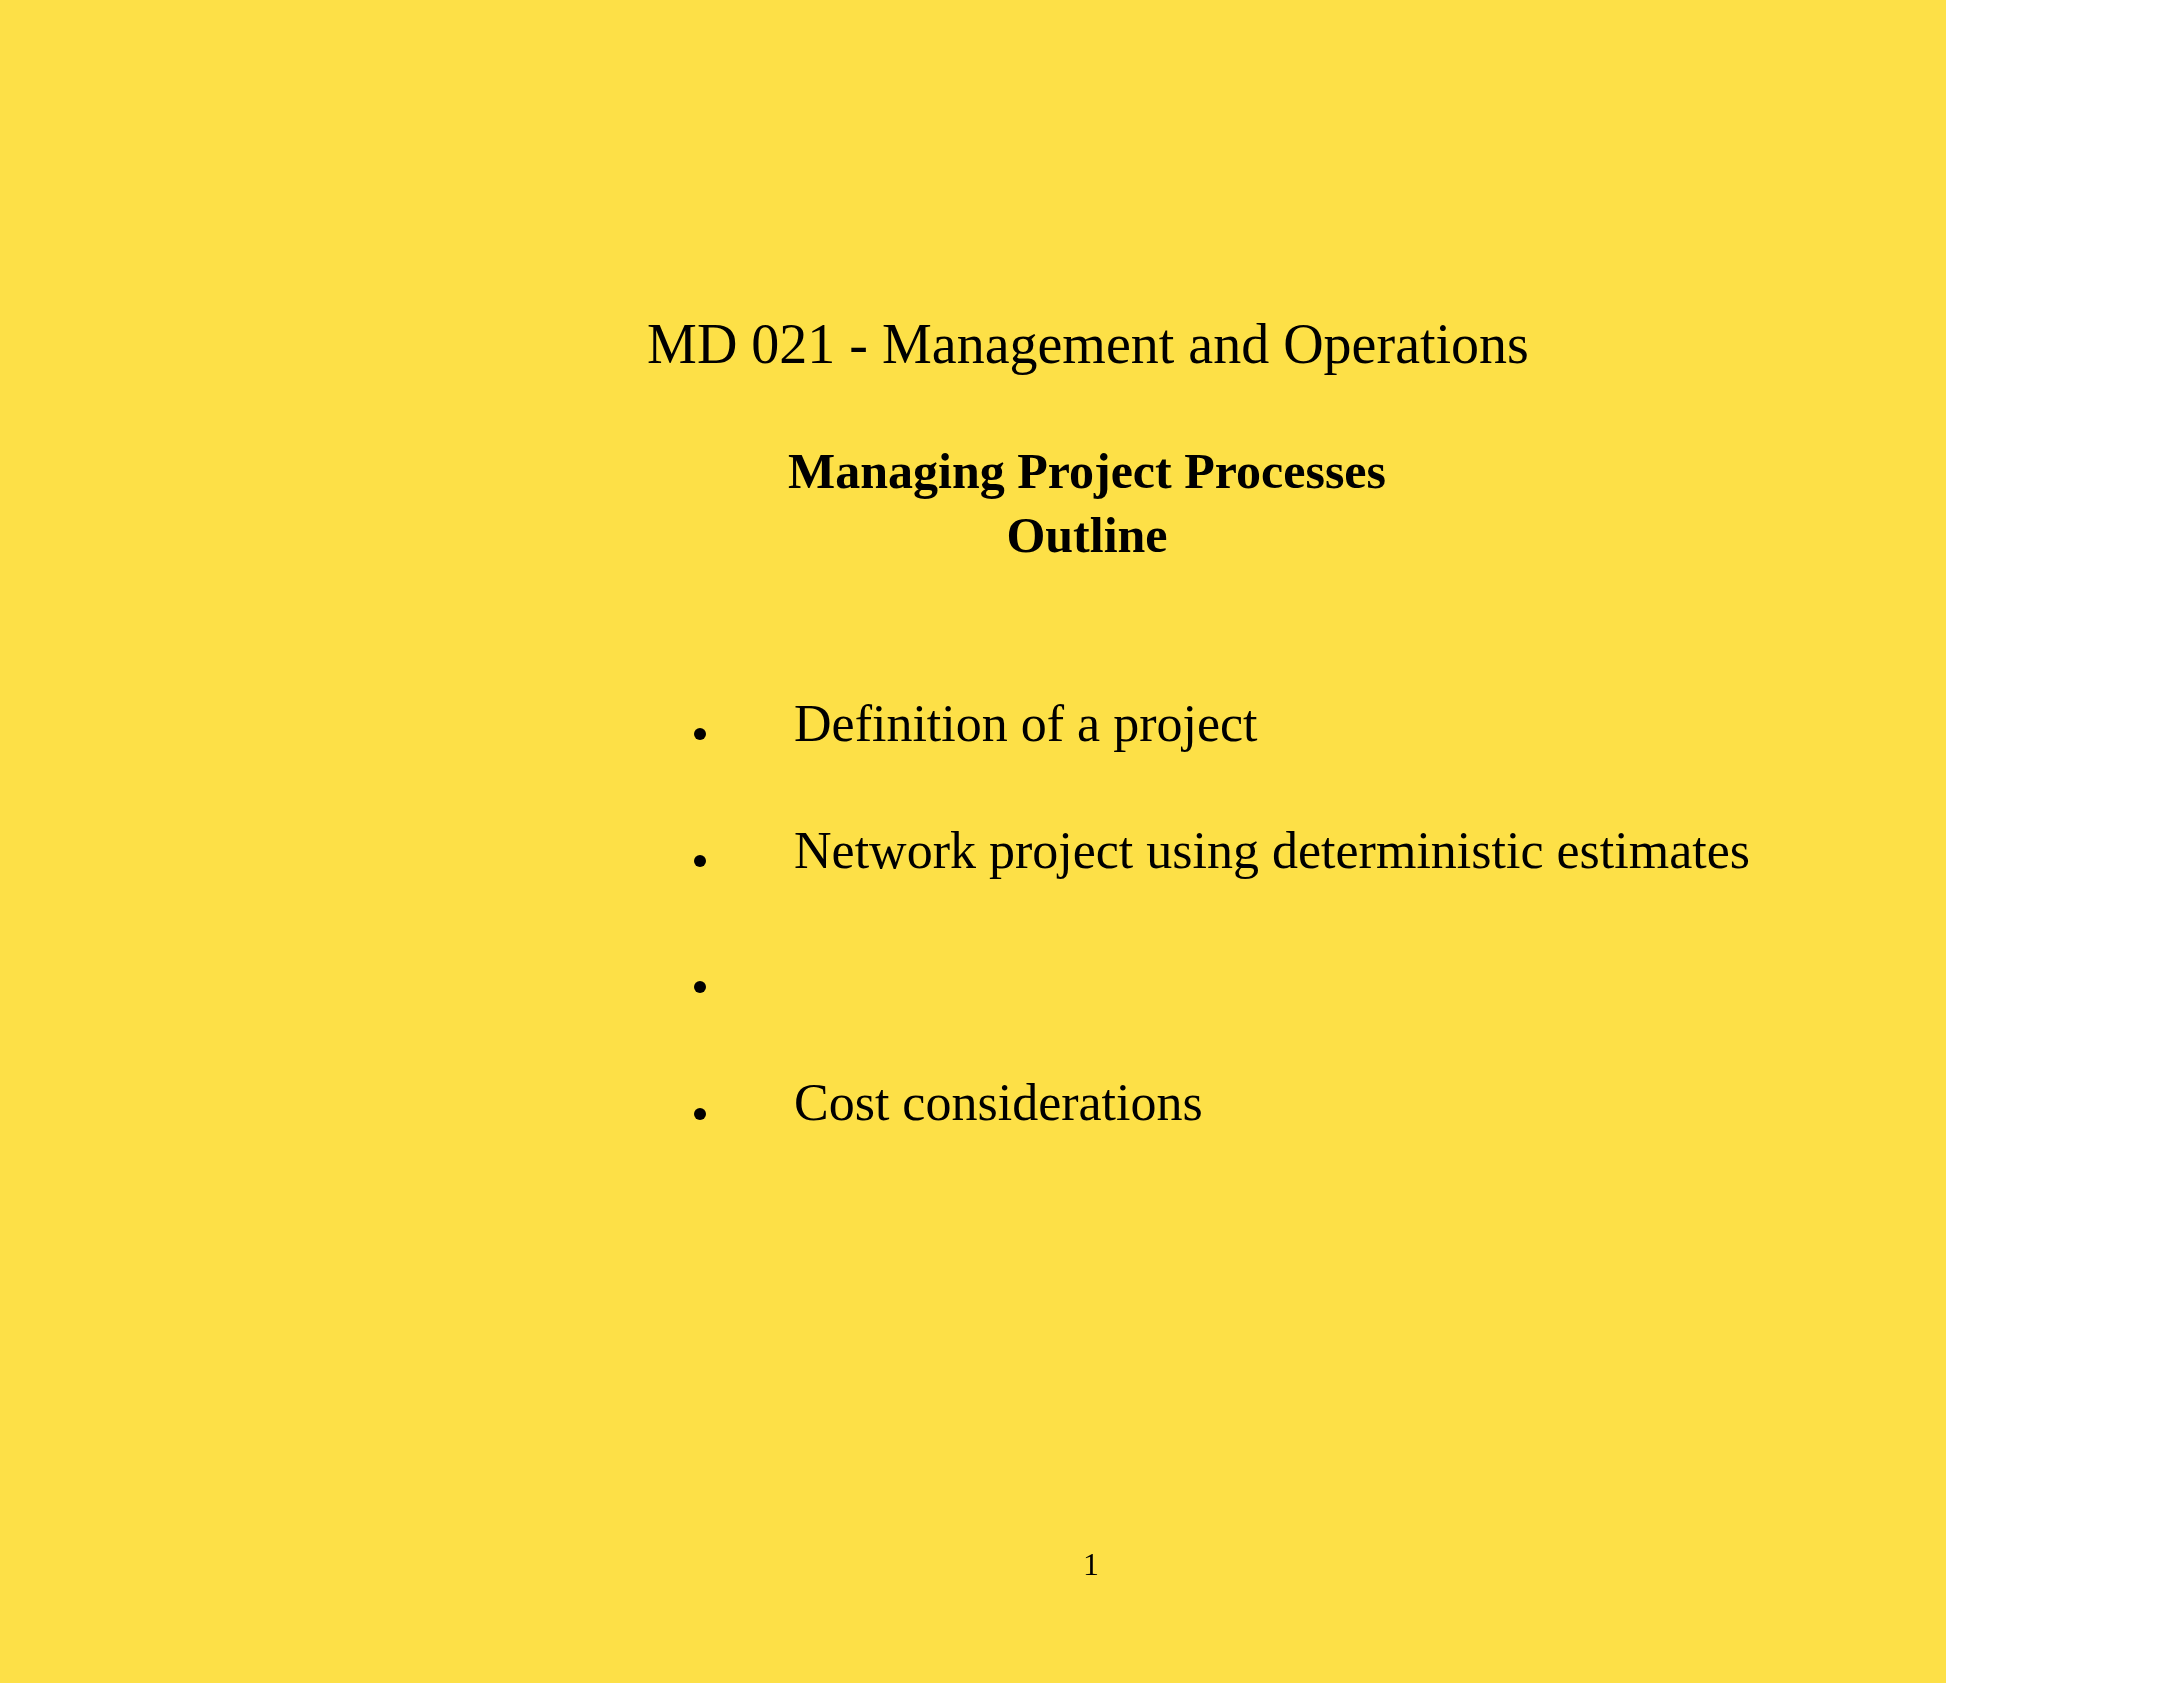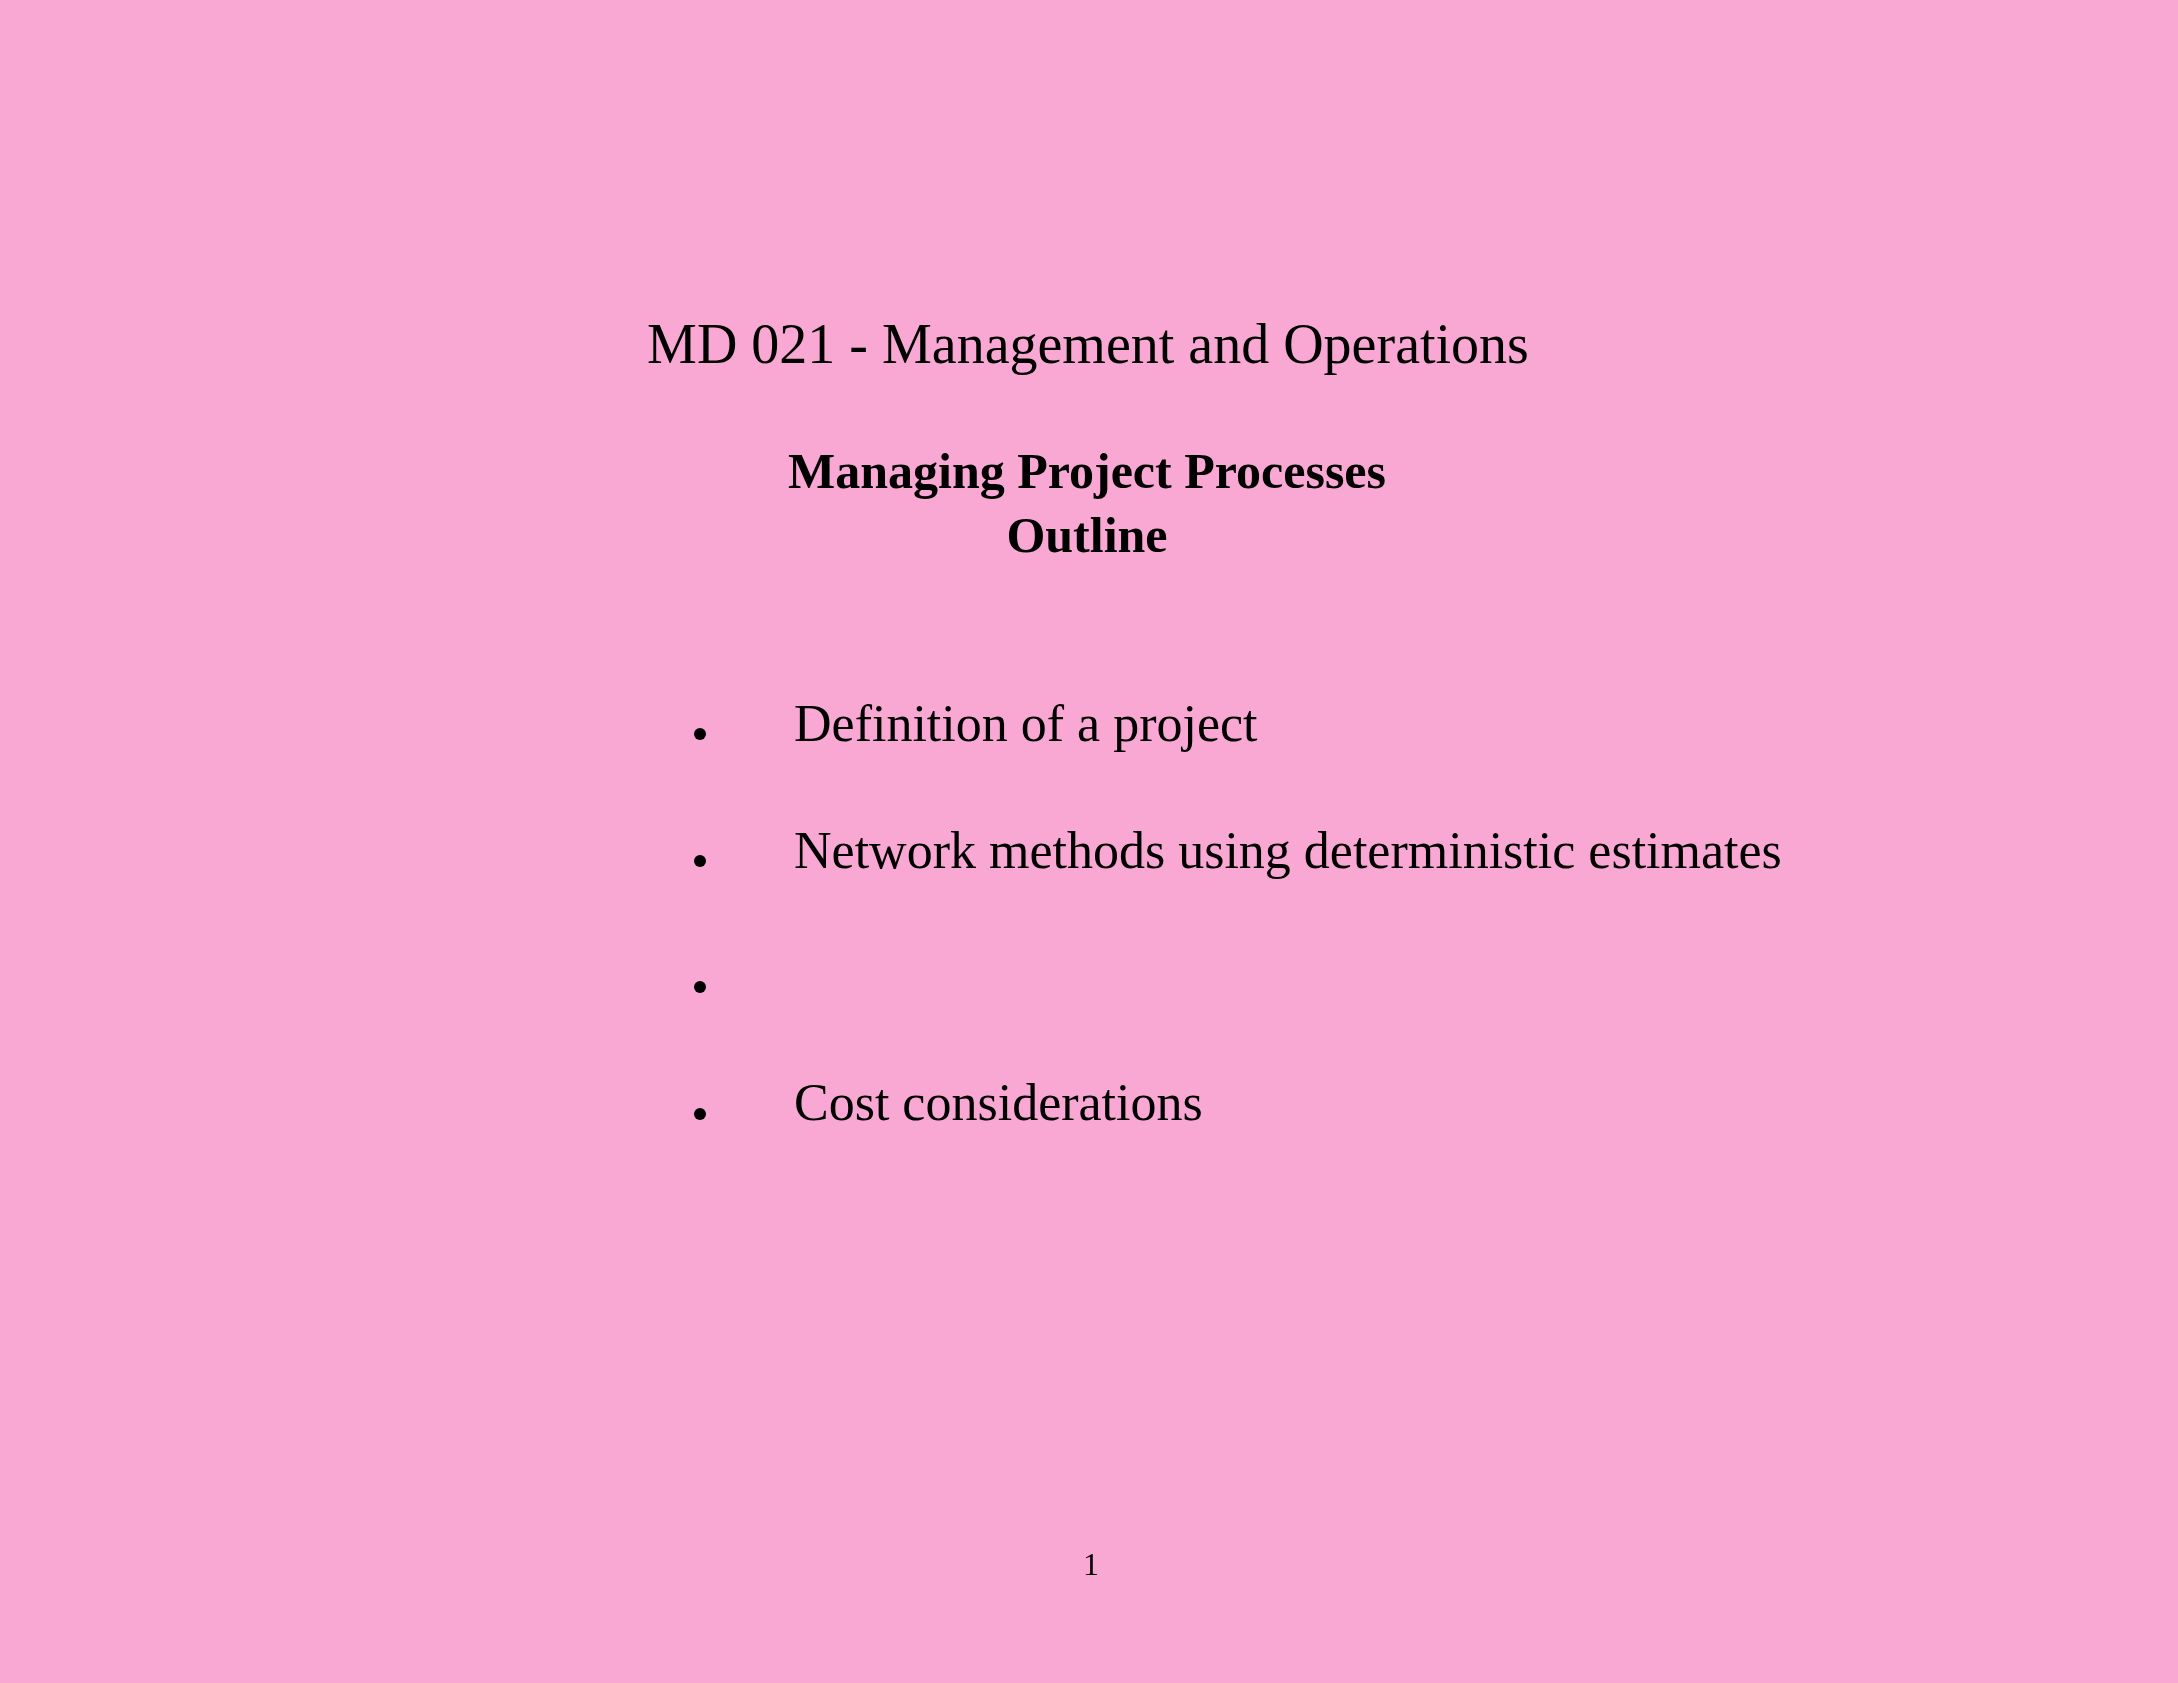--- a/index.html
+++ b/index.html
@@ -11,23 +11,23 @@
     width: 2178px;
     height: 1683px;
     position: relative;
     overflow: hidden;
     font-family: "Liberation Serif", "DejaVu Serif", serif;
     color: #000000;
   }
   .page {
     position: absolute;
     left: 0; top: 0;
-    width: 2178px;
+    width: 1946px;
     height: 1683px;
-    background: #f9a8d4;
+    background: #fde047;
   }
   .centered {
     position: absolute;
     left: 0;
     width: 2178px;
     text-align: center;
     line-height: 1;
     white-space: nowrap;
   }
   .course-title {
@@ -91,21 +91,21 @@
 
   <div class="centered heading line2">Outline</div>
 
   <ul class="outline-list">
     <li class="outline-item" style="top:698px;">
       <span class="bullet" style="top:30px;"></span>
       <span class="item-text">Definition of a project</span>
     </li>
     <li class="outline-item" style="top:825px;">
       <span class="bullet" style="top:30px;"></span>
-      <span class="item-text">Network methods using deterministic estimates</span>
+      <span class="item-text">Network project using deterministic estimates</span>
     </li>
     <li class="outline-item" style="top:950px;">
       <span class="bullet" style="top:31px;"></span>
     </li>
     <li class="outline-item" style="top:1077px;">
       <span class="bullet" style="top:31px;"></span>
       <span class="item-text">Cost considerations</span>
     </li>
   </ul>
 

